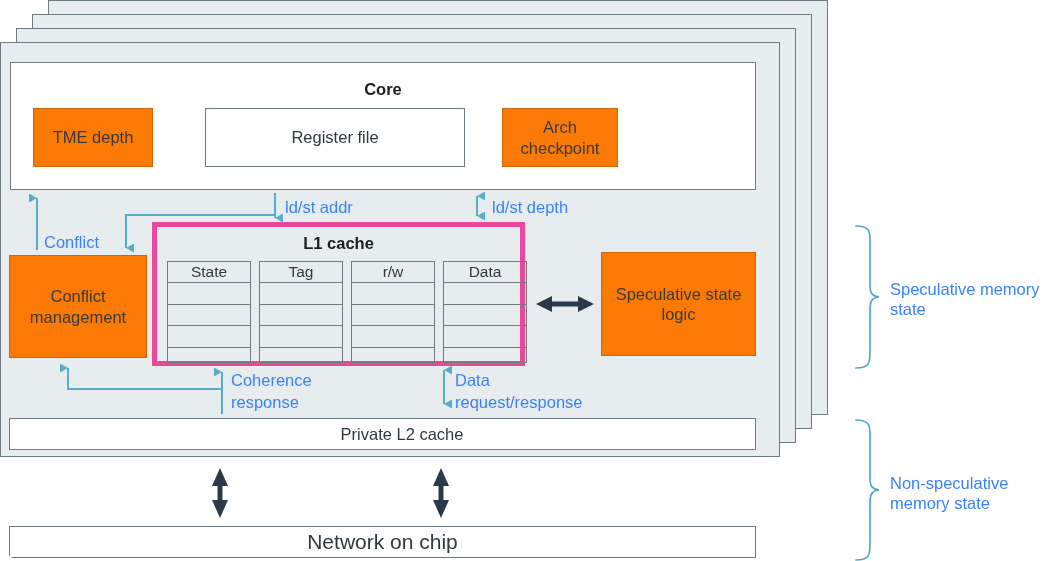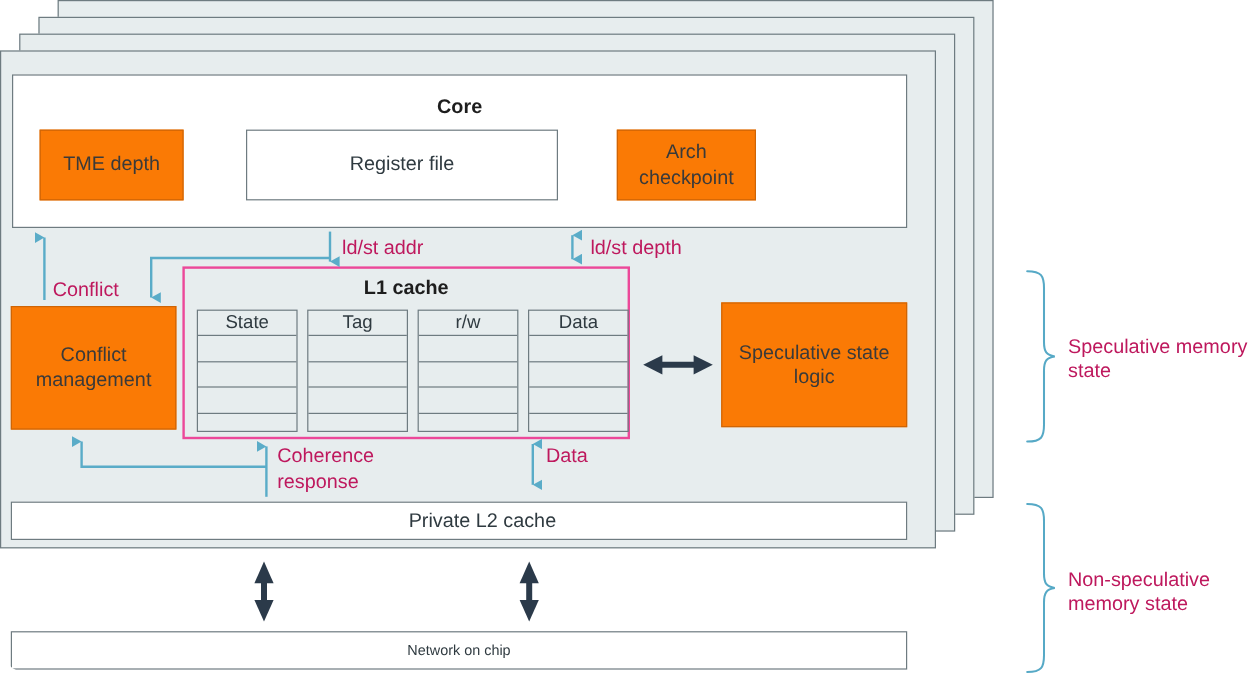--- a/index.html
+++ b/index.html
@@ -39,37 +39,37 @@
     display:flex;
     align-items:center;
     justify-content:center;
     text-align:center;
     color:#3a3a3a;
     font-size:16.5px;
     line-height:1.22;
   }
   .label{
     position:absolute;
-    color:#be185d;
+    color:#3b82f6;
     white-space:pre;
     line-height:1.22;
   }
   .center-label{
     position:absolute;
     display:flex;
     align-items:center;
     justify-content:center;
     text-align:center;
     color:#2f3a40;
     box-sizing:border-box;
   }
   
   .cachebox{
     position:absolute;
-    border:2px solid #ec4899;
+    border:5px solid #ec4899;
     background:transparent;
     box-sizing:border-box;
   }
   .cache-title{
     position:absolute;
     width:100%;
     text-align:center;
     font-weight:bold;
     font-size:16.5px;
     color:#1d1d1d;
@@ -113,21 +113,21 @@
 
   <div class="wbox" style="left:10px; top:62px; width:746px; height:128px;"></div>
 
   <div class="center-label" style="left:10px; top:78px; width:746px; height:22px; font-size:16.5px; font-weight:bold; color:#1d1d1d;">Core</div>
 
   <div class="obox" style="left:33px; top:108px; width:120px; height:59px;">TME depth</div>
 
   <div class="wbox" style="left:205px; top:108px; width:260px; height:59px;"></div>
   <div class="center-label" style="left:205px; top:108px; width:260px; height:59px; font-size:16.5px;">Register file</div>
 
-  <div class="obox" style="left:514px; top:108px; width:116px; height:59px;">
+  <div class="obox" style="left:502px; top:108px; width:116px; height:59px;">
     <span style="white-space:pre-line;">Arch
 checkpoint</span>
   </div>
 
   <div class="obox" style="left:9px; top:255px; width:138px; height:103px;">
     <span style="white-space:pre-line;">Conflict
 management</span>
   </div>
 
   <div class="cachebox" style="left:152px; top:222px; width:373px; height:144px;">
@@ -168,32 +168,33 @@
 
   <div class="obox" style="left:601px; top:252px; width:155px; height:104px;">
     <span style="white-space:pre-line;">Speculative state
 logic</span>
   </div>
 
   <div class="wbox" style="left:9px; top:418px; width:747px; height:32px;"></div>
   <div class="center-label" style="left:9px; top:418px; width:786px; height:32px; font-size:16.5px;">Private L2 cache</div>
 
   <div class="wbox" style="left:9px; top:526px; width:747px; height:32px;"></div>
-  <div class="center-label" style="left:9px; top:526px; width:747px; height:32px; font-size:12px;">Network on chip</div>
+  <div class="center-label" style="left:9px; top:526px; width:747px; height:32px; font-size:21px;">Network on chip</div>
 
   <div class="label" style="left:44px; top:232px; font-size:16.5px;">Conflict</div>
 
   <div class="label" style="left:285px; top:197px; font-size:16.5px;">ld/st addr</div>
 
   <div class="label" style="left:492px; top:197px; font-size:16.5px;">ld/st depth</div>
 
   <div class="label" style="left:231px; top:370px; font-size:16.5px;">Coherence</div>
   <div class="label" style="left:231px; top:392px; font-size:16.5px;">response</div>
 
   <div class="label" style="left:455px; top:370px; font-size:16.5px;">Data</div>
+  <div class="label" style="left:455px; top:392px; font-size:16.5px;">request/response</div>
 
   <div class="label" style="left:890px; top:279px; font-size:16.5px; white-space:pre-line;">Speculative memory
 state</div>
 
   <div class="label" style="left:890px; top:473px; font-size:16.5px; white-space:pre-line;">Non-speculative
 memory state</div>
 
   <svg id="arrows" viewBox="0 0 1050 561" xmlns="http://www.w3.org/2000/svg">
     <defs>
       <marker id="bluedown" markerWidth="9" markerHeight="9" refX="4.5" refY="8" orient="auto" markerUnits="userSpaceOnUse">

